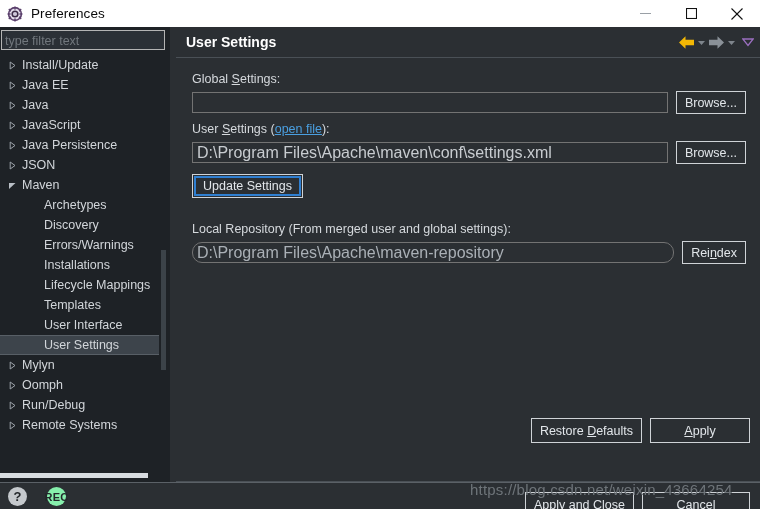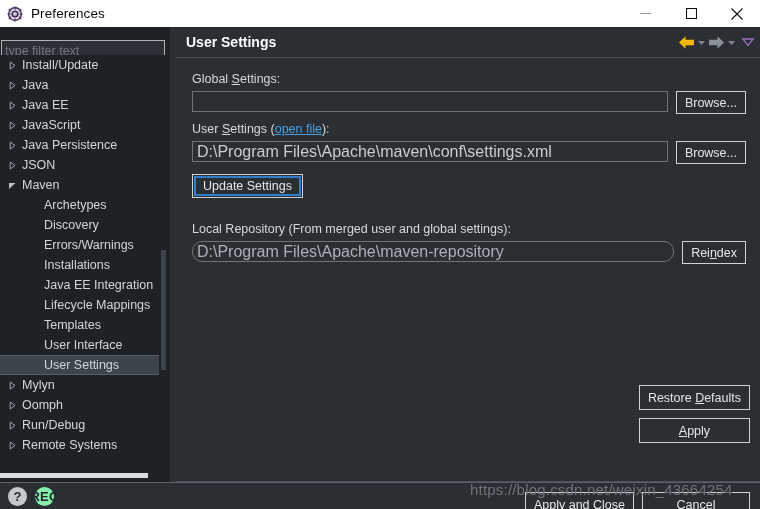--- a/index.html
+++ b/index.html
@@ -50,21 +50,21 @@
     background: #2b2f33;
   }
 
   
   .left-panel {
     position: absolute; left: 0; top: 0;
     width: 170px; height: 455px;
     background: #1e2226;
   }
   .filter-wrap {
-    position: absolute; left: 1px; top: 13px;
+    position: absolute; left: 1px; top: 3px;
     width: 164px; height: 20px;
     background: #2b3036;
     border: 1px solid #b4b4b4;
   }
   .filter-input {
     width: 100%; height: 100%;
     background: transparent;
     border: 0; outline: none;
     color: #9aa0a6;
     font-family: "Liberation Sans", sans-serif;
@@ -159,21 +159,21 @@
   }
   .field-label {
     color: #d5d9dd;
     font-size: 12.5px;
     margin-bottom: 5px;
     white-space: nowrap;
   }
   .field-label .acc { text-decoration: underline; }
   .field-label a { color: #4a9fe0; text-decoration: underline; }
   .field-row {
-    display: flex; align-items: flex-start;
+    display: flex; align-items: center;
     gap: 8px;
     margin-bottom: 8px;
   }
   .text-field {
     flex: 1;
     height: 21px;
     background: #2b2f33;
     border: 1px solid #737373;
     color: #c8ccd0;
     font-family: "Liberation Sans", sans-serif;
@@ -201,21 +201,21 @@
     outline-offset: -4px;
     height: 24px;
     padding: 0 10px;
     margin-top: 2px;
   }
   .spacer-block { height: 24px; }
 
   .bottom-actions {
     position: absolute;
     right: 10px; bottom: 8px;
-    display: flex; gap: 8px; flex-direction: column;
+    display: flex; gap: 8px;
   }
   .bottom-actions .btn { min-width: 100px; height: 25px; }
 
   .panel-sep {
     position: absolute;
     left: 0; bottom: 0;
     width: 584px; height: 1px;
     background: #4a5056;
   }
 
@@ -233,21 +233,21 @@
   .help-circle {
     width: 19px; height: 19px; border-radius: 50%;
     background: #c5c9cd; color: #23272b;
     display: flex; align-items: center; justify-content: center;
     font-size: 13px; font-weight: bold;
   }
   .rec-circle {
     width: 19px; height: 19px; border-radius: 50%;
     background: #86efac; color: #23272b;
     display: flex; align-items: center; justify-content: center;
-    font-size: 13px; font-weight: bold; letter-spacing: .2px;
+    font-size: 11px; font-weight: bold; letter-spacing: .2px; margin-left: 12px;
   }
   .footer-buttons {
     position: absolute; right: 10px; top: 9px;
     display: flex; gap: 8px;
   }
   .footer-buttons .btn { min-width: 108px; height: 25px; }
 
   .watermark {
     position: absolute;
     left: 470px; top: 481px;
@@ -319,36 +319,36 @@
               </svg>
             </span>
             <span class="tree-label">Install/Update</span>
           </div>
           <div class="tree-row">
             <span class="twisty">
               <svg width="9" height="9" viewBox="0 0 9 9">
                 <path d="M2.2 1 L7 4.5 L2.2 8 Z" fill="none" stroke="#9da4ab" stroke-width="1"></path>
               </svg>
             </span>
+            <span class="tree-label">Java EE</span>
+          </div>
+          <div class="tree-row">
+            <span class="twisty">
+              <svg width="9" height="9" viewBox="0 0 9 9">
+                <path d="M2.2 1 L7 4.5 L2.2 8 Z" fill="none" stroke="#9da4ab" stroke-width="1"></path>
+              </svg>
+            </span>
             <span class="tree-label">Java</span>
           </div>
           <div class="tree-row">
             <span class="twisty">
               <svg width="9" height="9" viewBox="0 0 9 9">
                 <path d="M2.2 1 L7 4.5 L2.2 8 Z" fill="none" stroke="#9da4ab" stroke-width="1"></path>
               </svg>
             </span>
-            <span class="tree-label">Java EE</span>
-          </div>
-          <div class="tree-row">
-            <span class="twisty">
-              <svg width="9" height="9" viewBox="0 0 9 9">
-                <path d="M2.2 1 L7 4.5 L2.2 8 Z" fill="none" stroke="#9da4ab" stroke-width="1"></path>
-              </svg>
-            </span>
             <span class="tree-label">JavaScript</span>
           </div>
           <div class="tree-row">
             <span class="twisty">
               <svg width="9" height="9" viewBox="0 0 9 9">
                 <path d="M2.2 1 L7 4.5 L2.2 8 Z" fill="none" stroke="#9da4ab" stroke-width="1"></path>
               </svg>
             </span>
             <span class="tree-label">Java Persistence</span>
           </div>
@@ -376,24 +376,20 @@
             <span class="twisty spacer"></span>
             <span class="tree-label">Discovery</span>
           </div>
           <div class="tree-row child">
             <span class="twisty spacer"></span>
             <span class="tree-label">Errors/Warnings</span>
           </div>
           <div class="tree-row child">
             <span class="twisty spacer"></span>
             <span class="tree-label">Installations</span>
-          </div>
-          <div class="tree-row child">
-            <span class="twisty spacer"></span>
-            <span class="tree-label">Java EE Integration</span>
           </div>
           <div class="tree-row child">
             <span class="twisty spacer"></span>
             <span class="tree-label">Lifecycle Mappings</span>
           </div>
           <div class="tree-row child">
             <span class="twisty spacer"></span>
             <span class="tree-label">Templates</span>
           </div>
           <div class="tree-row child">

